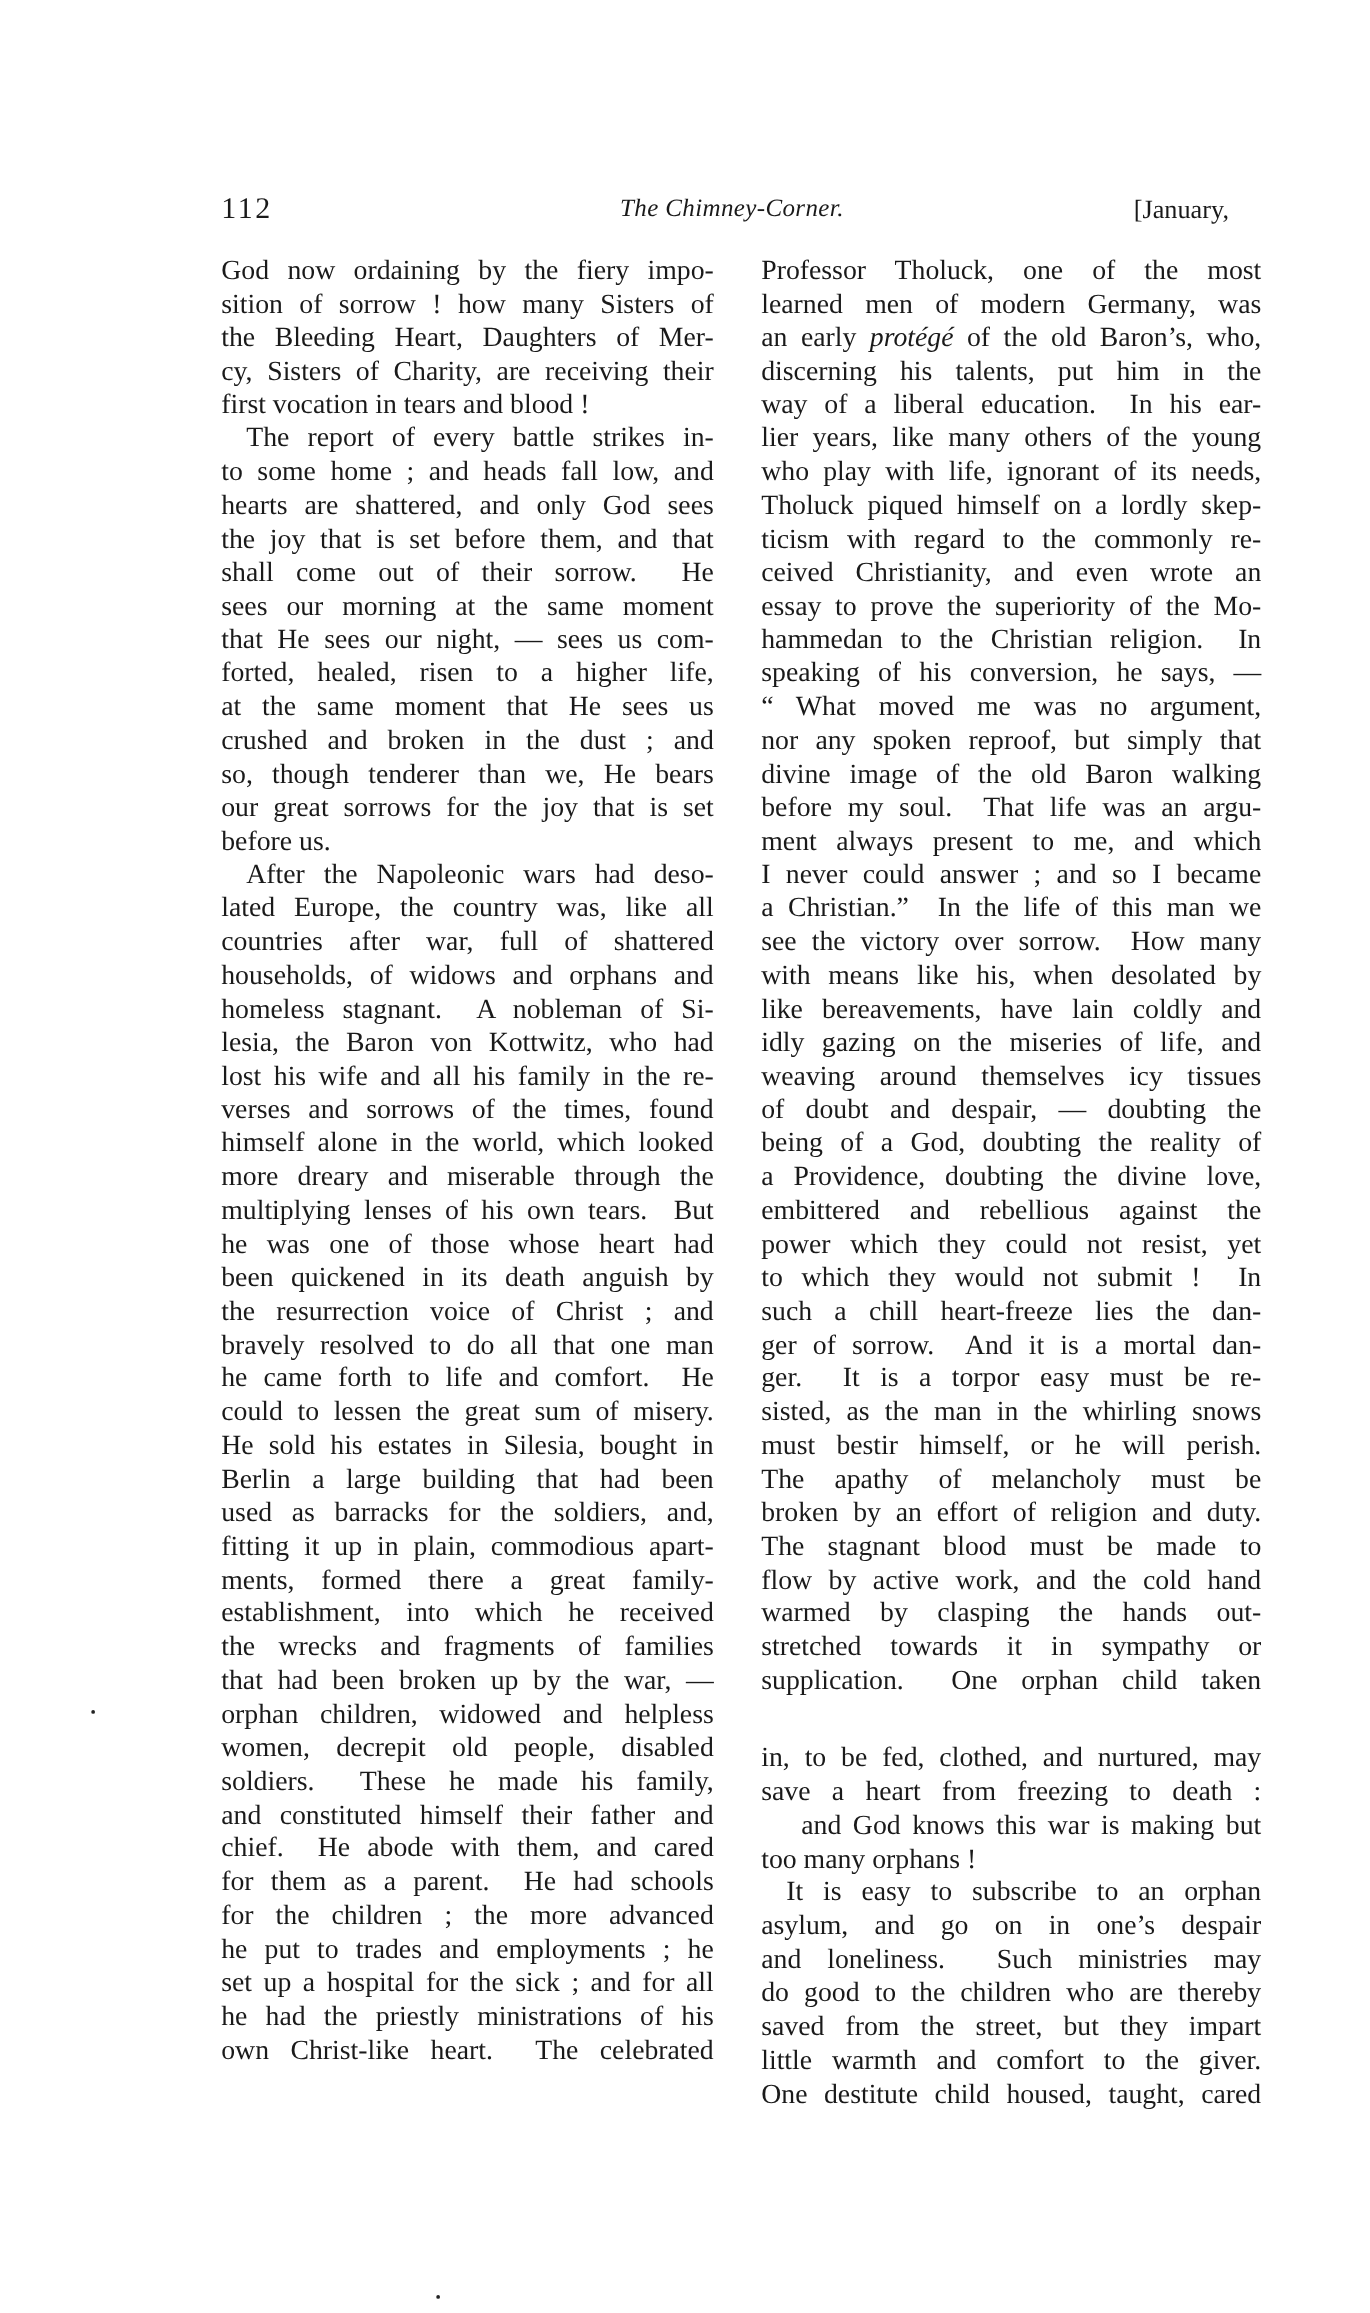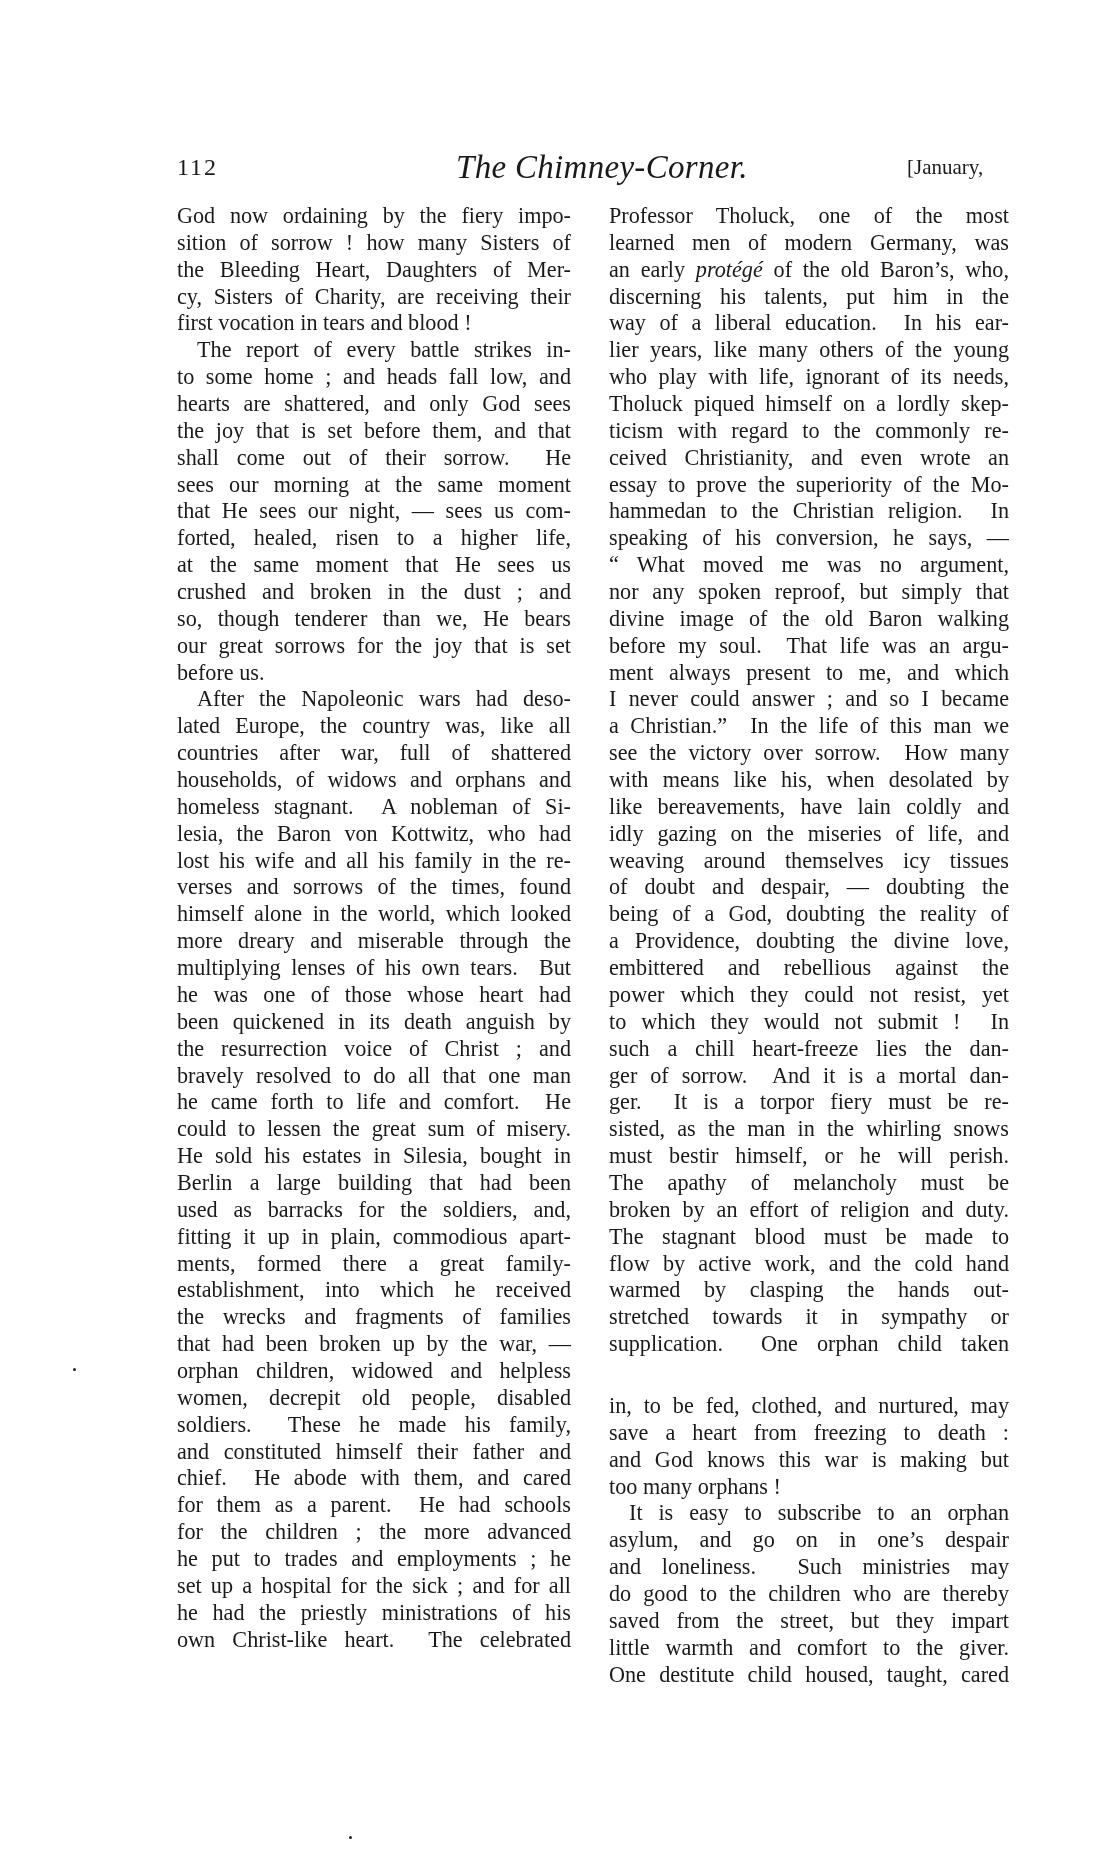--- a/index.html
+++ b/index.html
@@ -32,24 +32,24 @@
   }
   .page-number {
     position: absolute;
     left: 177px;
     top: 0;
     letter-spacing: 2px;
     font-size: 24px;
   }
   .running-title {
     position: absolute;
-    left: 456px;
+    left: 496px;
     top: 0;
     font-style: italic;
-    font-size: 33px;
+    font-size: 20px;
     letter-spacing: 0.3px;
   }
   .running-date {
     position: absolute;
     left: 907px;
     top: 0;
     font-size: 21px;
   }
   .column {
     position: absolute;
@@ -171,33 +171,33 @@
       <div class="line" style="white-space: pre;">idly gazing on the miseries of life, and</div>
       <div class="line" style="white-space: pre;">weaving around themselves icy tissues</div>
       <div class="line" style="white-space: pre;">of doubt and despair, — doubting the</div>
       <div class="line" style="white-space: pre;">being of a God, doubting the reality of</div>
       <div class="line" style="white-space: pre;">a Providence, doubting the divine love,</div>
       <div class="line" style="white-space: pre;">embittered and rebellious against the</div>
       <div class="line" style="white-space: pre;">power which they could not resist, yet</div>
       <div class="line" style="white-space: pre;">to which they would not submit !  In</div>
       <div class="line" style="white-space: pre;">such a chill heart-freeze lies the dan-</div>
       <div class="line" style="white-space: pre;">ger of sorrow.  And it is a mortal dan-</div>
-      <div class="line" style="white-space: pre;">ger.  It is a torpor fiery must be re-</div>
+      <div class="line" style="white-space: pre;">ger.  It is a torpor easy must be re-</div>
       <div class="line" style="white-space: pre;">sisted, as the man in the whirling snows</div>
       <div class="line" style="white-space: pre;">must bestir himself, or he will perish.</div>
       <div class="line" style="white-space: pre;">The apathy of melancholy must be</div>
       <div class="line" style="white-space: pre;">broken by an effort of religion and duty.</div>
       <div class="line" style="white-space: pre;">The stagnant blood must be made to</div>
       <div class="line" style="white-space: pre;">flow by active work, and the cold hand</div>
       <div class="line" style="white-space: pre;">warmed by clasping the hands out-</div>
       <div class="line" style="white-space: pre;">stretched towards it in sympathy or</div>
       <div class="line" style="white-space: pre;">supplication.  One orphan child taken</div>
       <div class="line" style="white-space: pre; margin-top: 35px;">in, to be fed, clothed, and nurtured, may</div>
       <div class="line" style="white-space: pre;">save a heart from freezing to death :</div>
-      <div class="line" style="white-space: pre;">and God knows this war is making but</div>
+      <div class="line" style="white-space: pre; margin-left: 32px;">and God knows this war is making but</div>
       <div class="line last">too many orphans !</div>
       <div class="line indent" style="white-space: pre;">It is easy to subscribe to an orphan</div>
       <div class="line" style="white-space: pre;">asylum, and go on in one’s despair</div>
       <div class="line" style="white-space: pre;">and loneliness.  Such ministries may</div>
       <div class="line" style="white-space: pre;">do good to the children who are thereby</div>
       <div class="line" style="white-space: pre;">saved from the street, but they impart</div>
       <div class="line" style="white-space: pre;">little warmth and comfort to the giver.</div>
       <div class="line" style="white-space: pre;">One destitute child housed, taught, cared</div>
     </div>
 

